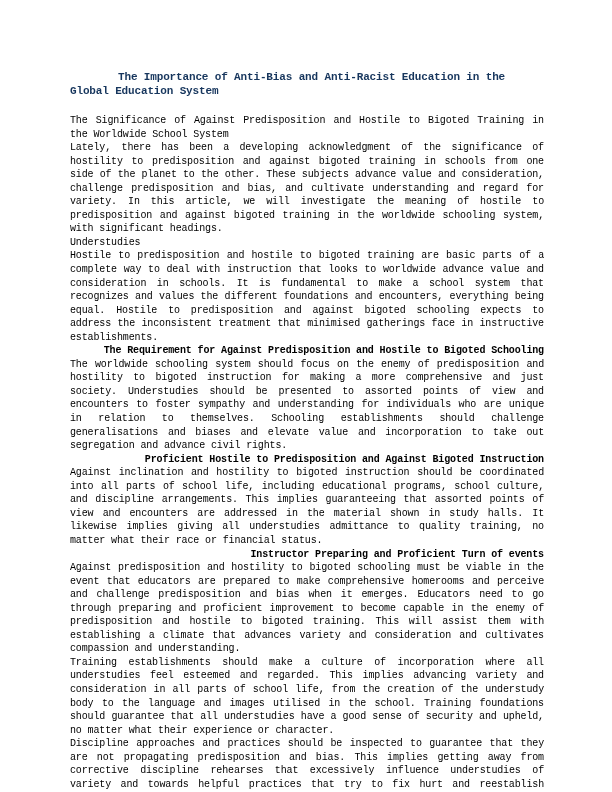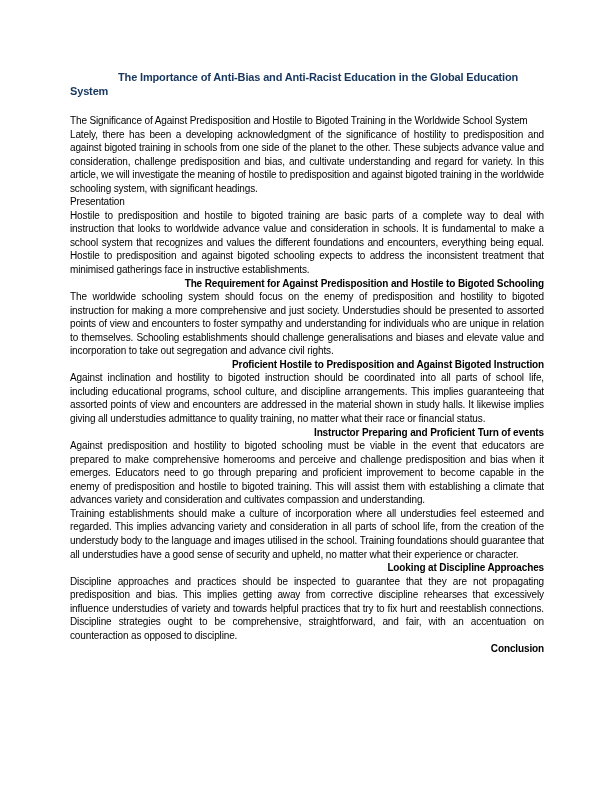--- a/index.html
+++ b/index.html
@@ -6,21 +6,21 @@
     margin: 0;
     padding: 0;
     background: #ffffff;
   }
   .page {
     position: relative;
     width: 604px;
     height: 792px;
     background: #ffffff;
     overflow: hidden;
-    font-family: Liberation Sans, sans-serif;
+    font-family: Liberation Mono, monospace;
   }
   .content {
     position: absolute;
     left: 70px;
     top: 70px;
     width: 474px;
   }
   .doc-title {
     margin: 0 0 16px 0;
     font-size: 11px;
@@ -45,26 +45,25 @@
   }
 </style>
 </head>
 <body>
 
 <div class="page">
   <div class="content">
     <h1 class="doc-title">The Importance of Anti-Bias and Anti-Racist Education in the Global Education System</h1>
     <p class="block plain">The Significance of Against Predisposition and Hostile to Bigoted Training in the Worldwide School System</p>
     <p class="block plain">Lately, there has been a developing acknowledgment of the significance of hostility to predisposition and against bigoted training in schools from one side of the planet to the other. These subjects advance value and consideration, challenge predisposition and bias, and cultivate understanding and regard for variety. In this article, we will investigate the meaning of hostile to predisposition and against bigoted training in the worldwide schooling system, with significant headings.</p>
-    <p class="block plain">Presentation</p>
+    <p class="block plain">Understudies</p>
     <p class="block plain">Hostile to predisposition and hostile to bigoted training are basic parts of a complete way to deal with instruction that looks to worldwide advance value and consideration in schools. It is fundamental to make a school system that recognizes and values the different foundations and encounters, everything being equal. Hostile to predisposition and against bigoted schooling expects to address the inconsistent treatment that minimised gatherings face in instructive establishments.</p>
     <p class="block bold">The Requirement for Against Predisposition and Hostile to Bigoted Schooling</p>
     <p class="block plain">The worldwide schooling system should focus on the enemy of predisposition and hostility to bigoted instruction for making a more comprehensive and just society. Understudies should be presented to assorted points of view and encounters to foster sympathy and understanding for individuals who are unique in relation to themselves. Schooling establishments should challenge generalisations and biases and elevate value and incorporation to take out segregation and advance civil rights.</p>
     <p class="block bold">Proficient Hostile to Predisposition and Against Bigoted Instruction</p>
     <p class="block plain">Against inclination and hostility to bigoted instruction should be coordinated into all parts of school life, including educational programs, school culture, and discipline arrangements. This implies guaranteeing that assorted points of view and encounters are addressed in the material shown in study halls. It likewise implies giving all understudies admittance to quality training, no matter what their race or financial status.</p>
     <p class="block bold">Instructor Preparing and Proficient Turn of events</p>
     <p class="block plain">Against predisposition and hostility to bigoted schooling must be viable in the event that educators are prepared to make comprehensive homerooms and perceive and challenge predisposition and bias when it emerges. Educators need to go through preparing and proficient improvement to become capable in the enemy of predisposition and hostile to bigoted training. This will assist them with establishing a climate that advances variety and consideration and cultivates compassion and understanding.</p>
     <p class="block plain">Training establishments should make a culture of incorporation where all understudies feel esteemed and regarded. This implies advancing variety and consideration in all parts of school life, from the creation of the understudy body to the language and images utilised in the school. Training foundations should guarantee that all understudies have a good sense of security and upheld, no matter what their experience or character.</p>
-    <p class="block bold">Looking at Discipline Approaches</p>
     <p class="block plain">Discipline approaches and practices should be inspected to guarantee that they are not propagating predisposition and bias. This implies getting away from corrective discipline rehearses that excessively influence understudies of variety and towards helpful practices that try to fix hurt and reestablish connections. Discipline strategies ought to be comprehensive, straightforward, and fair, with an accentuation on counteraction as opposed to discipline.</p>
     <p class="block bold">Conclusion</p>
   </div>
 </div>
 
 </body></html>

